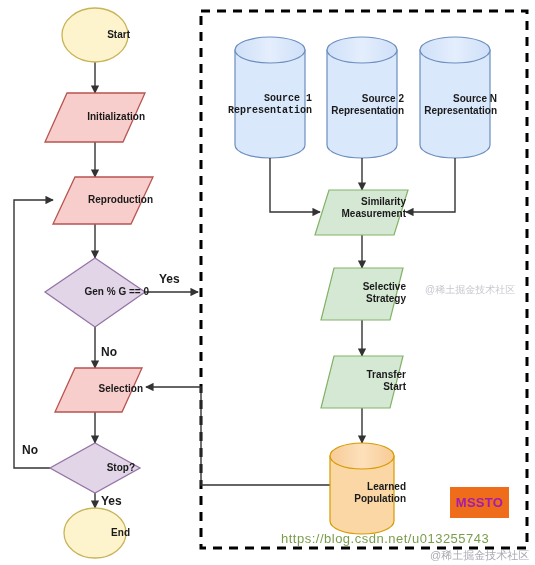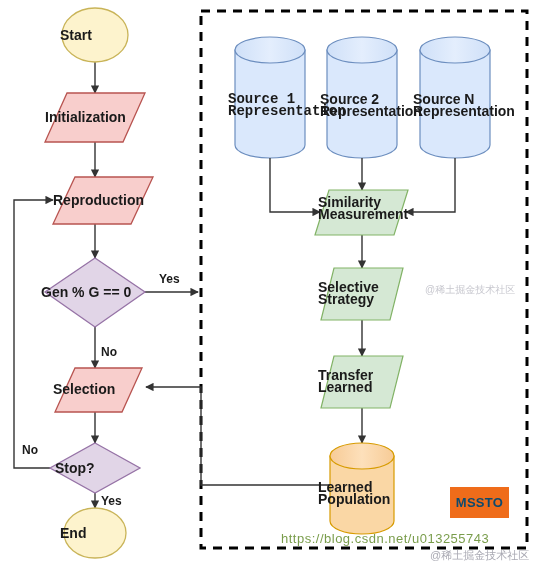--- a/index.html
+++ b/index.html
@@ -15,42 +15,42 @@
     overflow: hidden;
   }
   #canvas {
     position: absolute;
     left: 0; top: 0;
     width: 535px;
     height: 565px;
   }
   .node-label {
     position: absolute;
-    text-align: left;
-    font-family: "Liberation Sans", sans-serif;
-    font-size: 14px;
+    text-align: right;
+    font-family: "Liberation Sans", sans-serif;
+    font-size: 10px;
     font-weight: bold;
     color: #1a1a1a;
     line-height: 12px;
     pointer-events: none;
     white-space: pre-line;
   }
   .edge-label {
     position: absolute;
     font-family: "Liberation Sans", sans-serif;
     font-size: 12px;
     font-weight: bold;
     color: #1a1a1a;
   }
   .badge-label {
     position: absolute;
     font-family: "Liberation Sans", sans-serif;
     font-size: 13px;
     font-weight: bold;
-    color: #0c4a6e;
+    color: #a21caf;
     letter-spacing: 0.3px;
   }
   .wm {
     position: absolute;
     font-family: "Liberation Sans", sans-serif;
     pointer-events: none;
   }
   .wm-url {
     font-size: 13px;
     color: #4d7c0f;
@@ -193,21 +193,21 @@
 <div class="node-label" style="left:413px; top:93px; width:84px;">Source N
 Representation</div>
 
 <div class="node-label" style="left:318px; top:188px; width:88px;margin-top:8px;">Similarity
 Measurement</div>
 
 <div class="node-label" style="left:318px; top:281px; width:88px;">Selective
 Strategy</div>
 
 <div class="node-label" style="left:318px; top:369px; width:88px;">Transfer
-Learned</div>
+Start</div>
 
 <div class="node-label" style="left:318px; top:481px; width:88px;">Learned
 Population</div>
 
 <div class="badge-label" style="left:450px; top:495px; width:59px; text-align:center;">MSSTO</div>
 
 <div class="wm wm-url" style="left:281px; top:531px;">https://blog.csdn.net/u013255743</div>
 
 <div class="wm wm-cn" style="left:430px; top:548px;">@稀土掘金技术社区</div>
 

